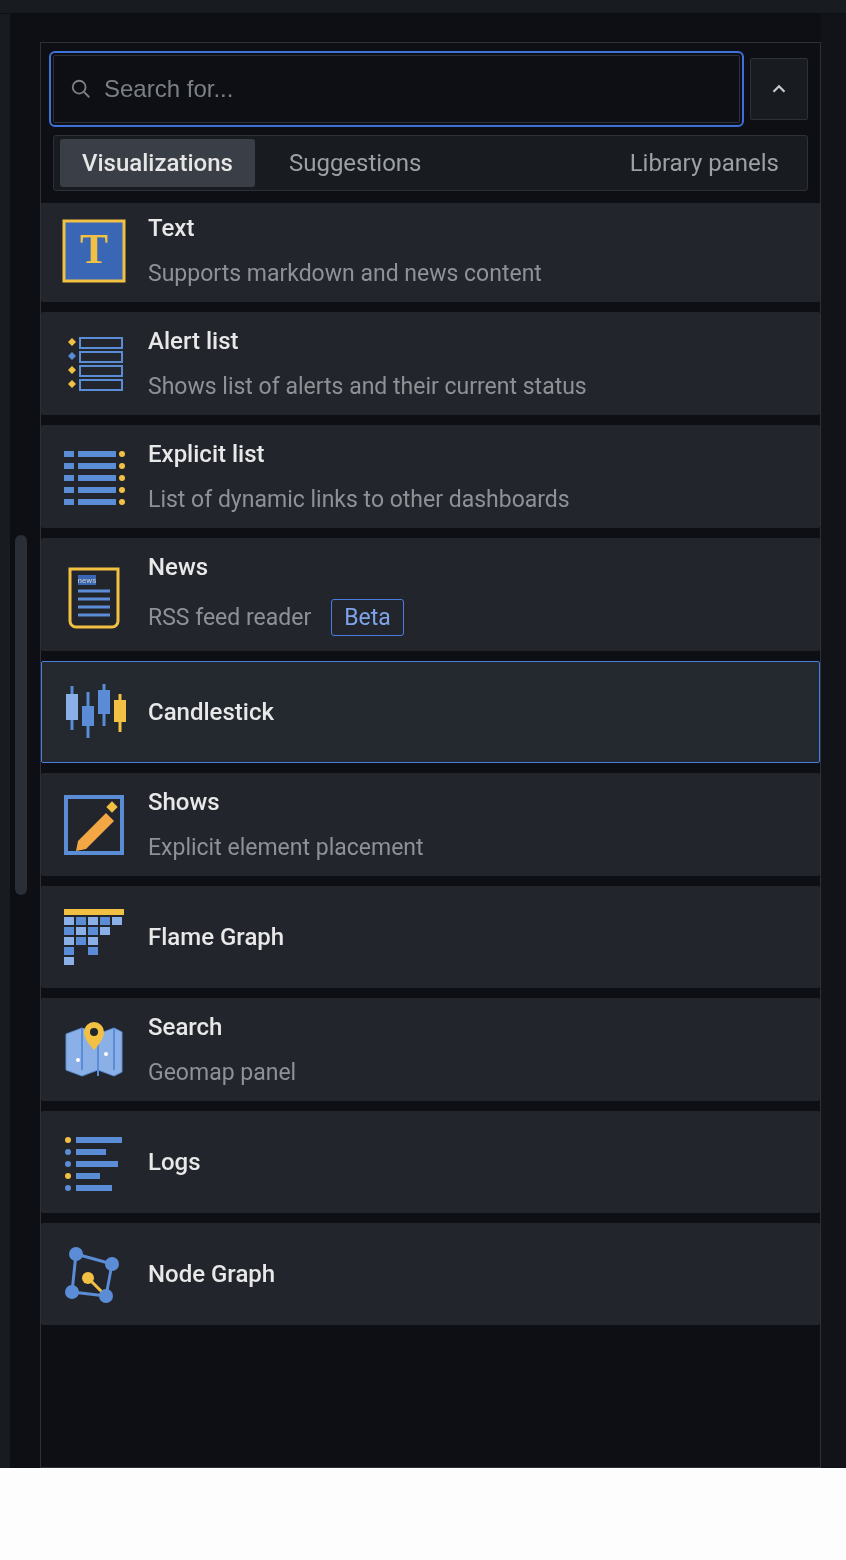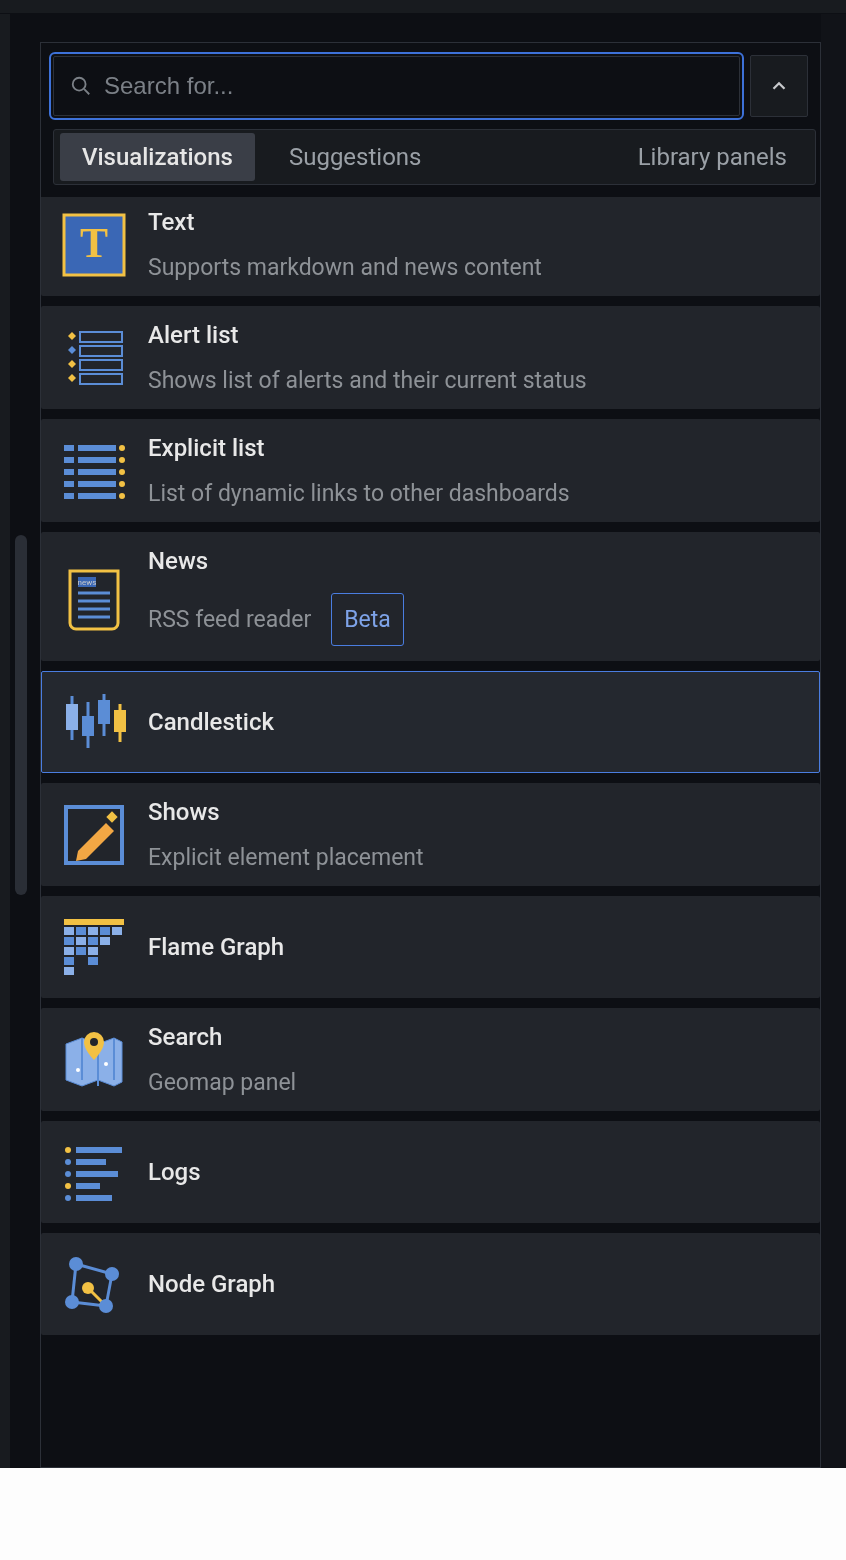--- a/index.html
+++ b/index.html
@@ -53,21 +53,21 @@
       padding: 12px 12px 0 12px;
       align-items: center;
     }
     .search-wrap {
       flex: 1;
       background: #0d0f14;
       border: 1px solid #2c3038;
       outline: 2px solid #3d71d9;
       outline-offset: 2px;
       border-radius: 2px;
-      height: 60px;
+      height: 68px;
       display: flex;
       align-items: center;
       padding: 0 16px;
       gap: 12px;
     }
     .search-wrap input {
       flex: 1;
       background: transparent;
       border: none;
       outline: none;
@@ -86,21 +86,21 @@
       height: 62px;
       background: #181b1f;
       border: 1px solid #2c3038;
       border-radius: 2px;
       display: flex;
       align-items: center;
       justify-content: center;
       cursor: pointer;
     }
     .tabs-row {
-      margin: 12px 4px 0 12px;
+      margin: 12px 12px 0 12px;
       border: 1px solid #2c3038;
       border-radius: 3px;
       display: flex;
       height: 56px;
       align-items: center;
       background: #181b1f;
     }
     .tab {
       padding: 10px 22px;
       font-size: 24px;
@@ -170,21 +170,21 @@
       font-size: 23px;
     }
     .title-row {
       display: flex;
       align-items: center;
       gap: 12px;
     }
     .badge {
       border: 1px solid #4a7de0;
       color: #7ea3e8;
-      padding: 12px 12px;
+      padding: 4px 12px;
       border-radius: 3px;
       font-size: 23px;
       margin-left: 8px;
     }
     .bottom-white {
       position: absolute;
       left: 0;
       right: 0;
       bottom: 0;
       height: 92px;

